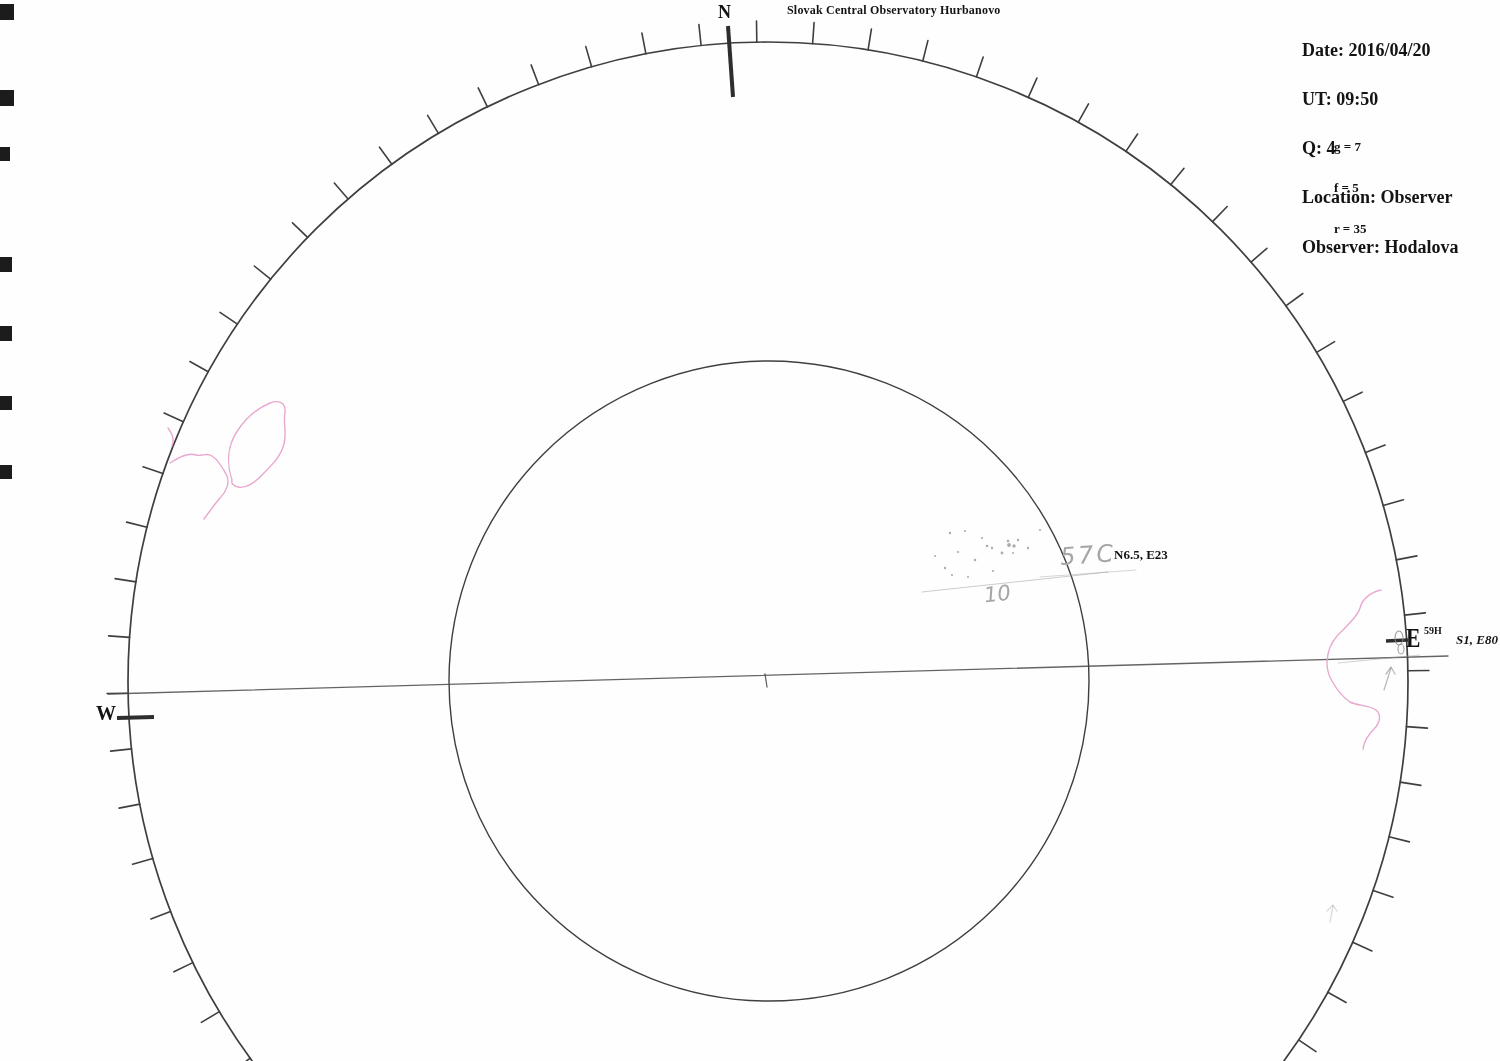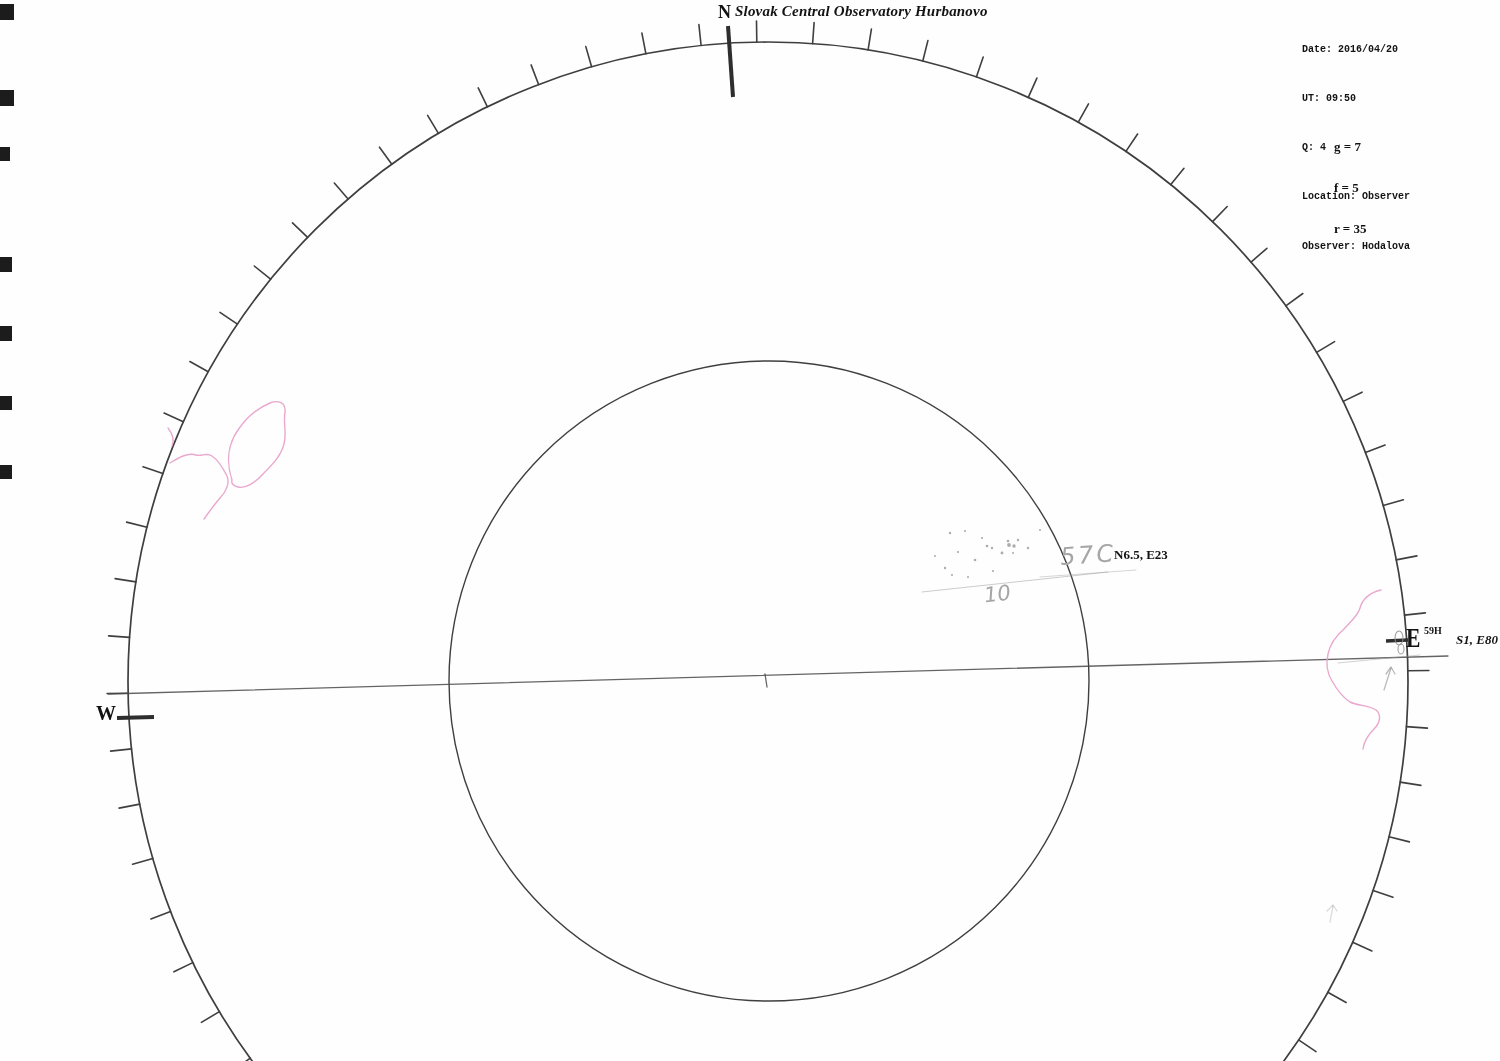--- a/index.html
+++ b/index.html
@@ -1,22 +1,22 @@
 <!DOCTYPE html>
 <html><head>
 <meta charset="utf-8">
 <style>
   html,body{margin:0;padding:0;background:#ffffff;}
   #page{position:relative;width:1500px;height:1061px;background:#fefefe;overflow:hidden;
         font-family:"Liberation Serif",serif;}
   #chart{position:absolute;left:0;top:0;}
   .label{position:absolute;color:#131313;font-weight:700;white-space:pre;
          font-family:"Liberation Serif",serif;}
-  .title{left:735px;top:3px;font-size:15px;letter-spacing:.2px;font-style:italic;}
-  .meta{left:1302px;top:9px;font-size:10px;line-height:16.4px;font-family:Liberation Mono, monospace;}
+  .title{left:787px;top:3px;font-size:12px;letter-spacing:.2px;}
+  .meta{left:1302px;top:9px;font-size:18px;line-height:16.4px;}
   .gfr{left:1334px;top:112px;font-size:13px;line-height:13.8px;}
   .n-label{left:718px;top:2px;font-size:18px;}
   .w-label{left:96px;top:702px;font-size:20px;}
   .e-label{left:1406px;top:623px;font-size:27px;transform:scaleX(.8);transform-origin:left top;}
   .g59{left:1424px;top:625px;font-size:10px;}
   .s1e80{left:1456px;top:632px;font-size:13px;font-style:italic;}
   .n65e23{left:1114px;top:547px;font-size:13px;}
   .hand{position:absolute;color:#a6a6a6;font-family:"DejaVu Sans",sans-serif;
         font-style:italic;font-weight:400;white-space:pre;}
   .hw57c{left:1060px;top:541px;font-size:24px;letter-spacing:3px;transform:rotate(-4deg);}

